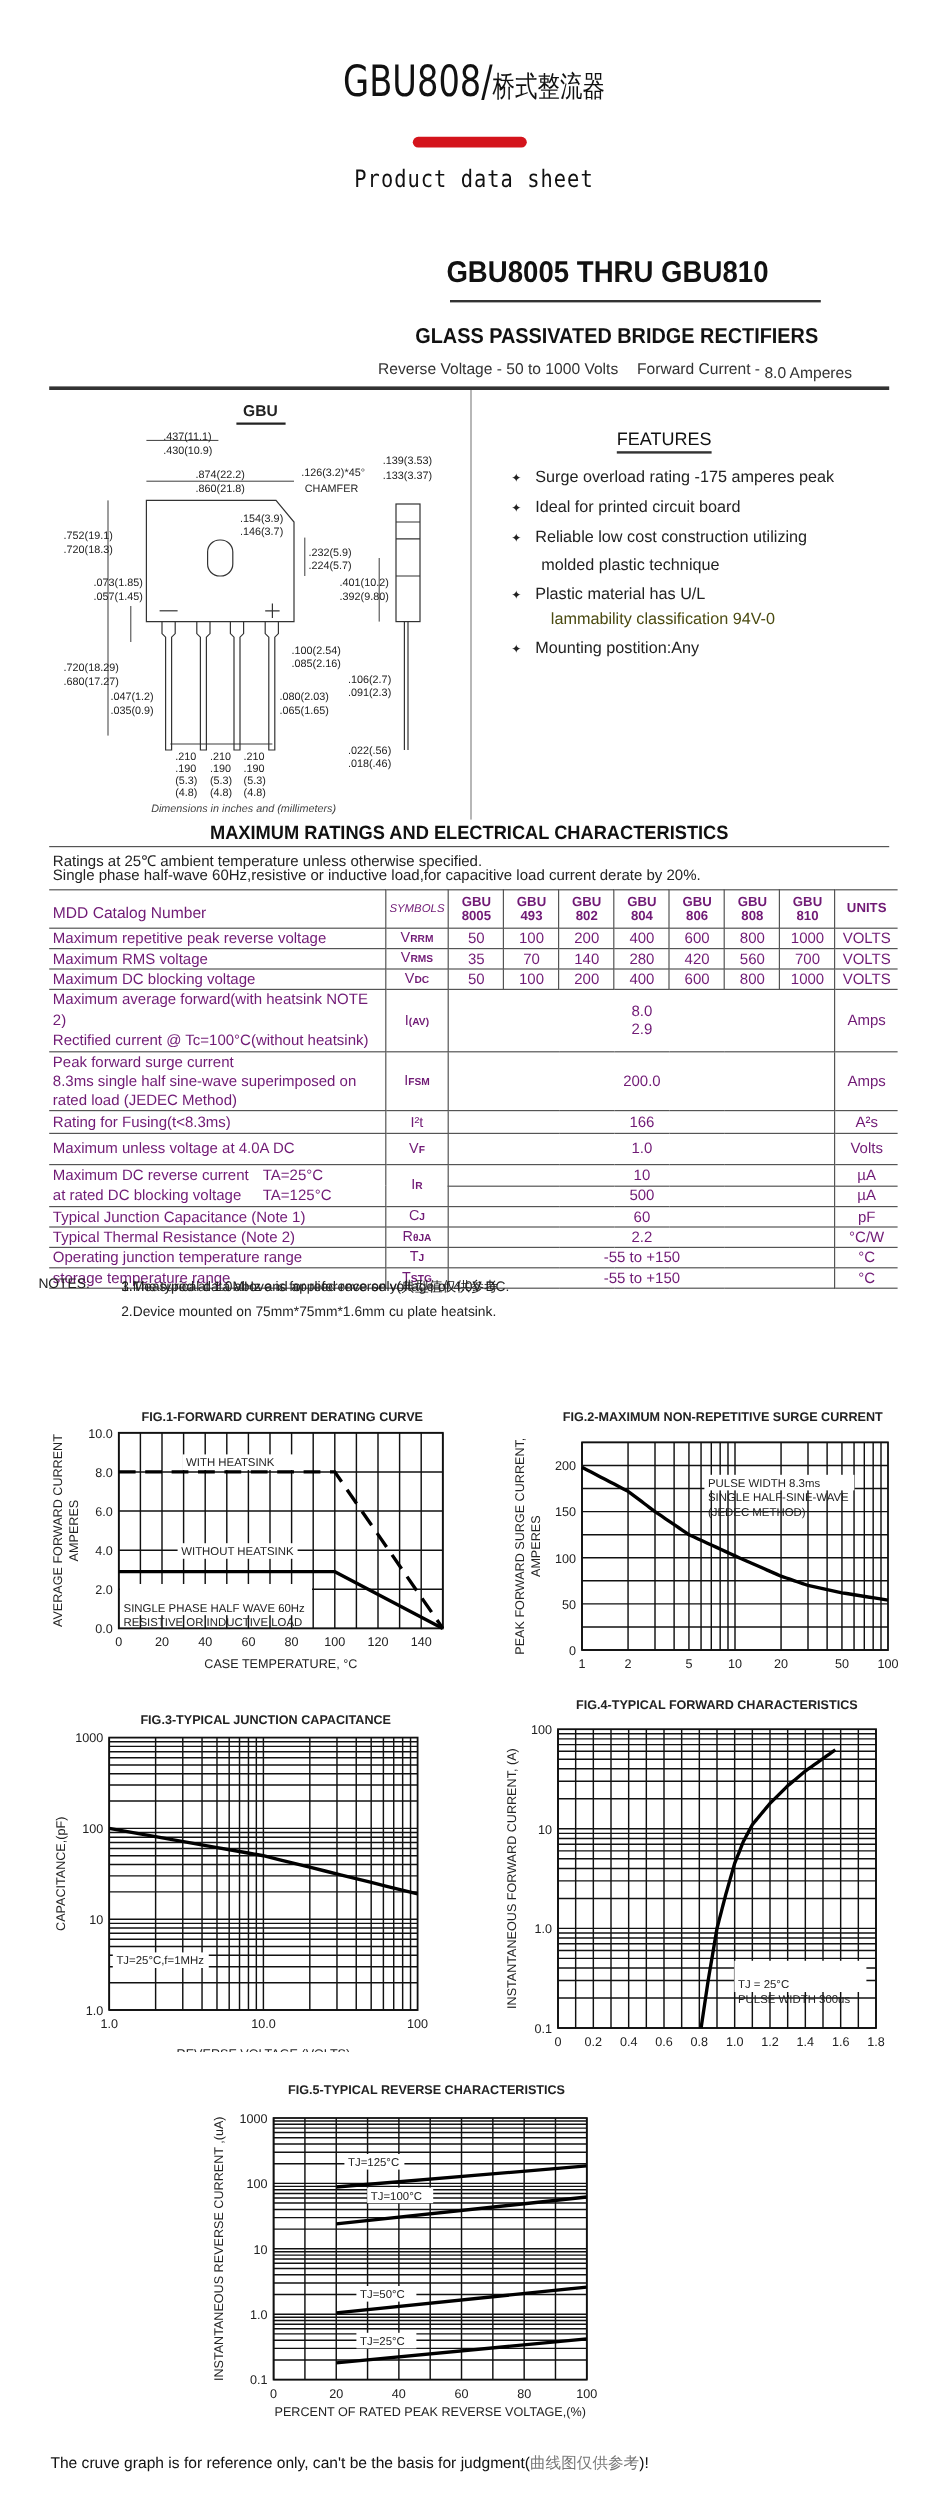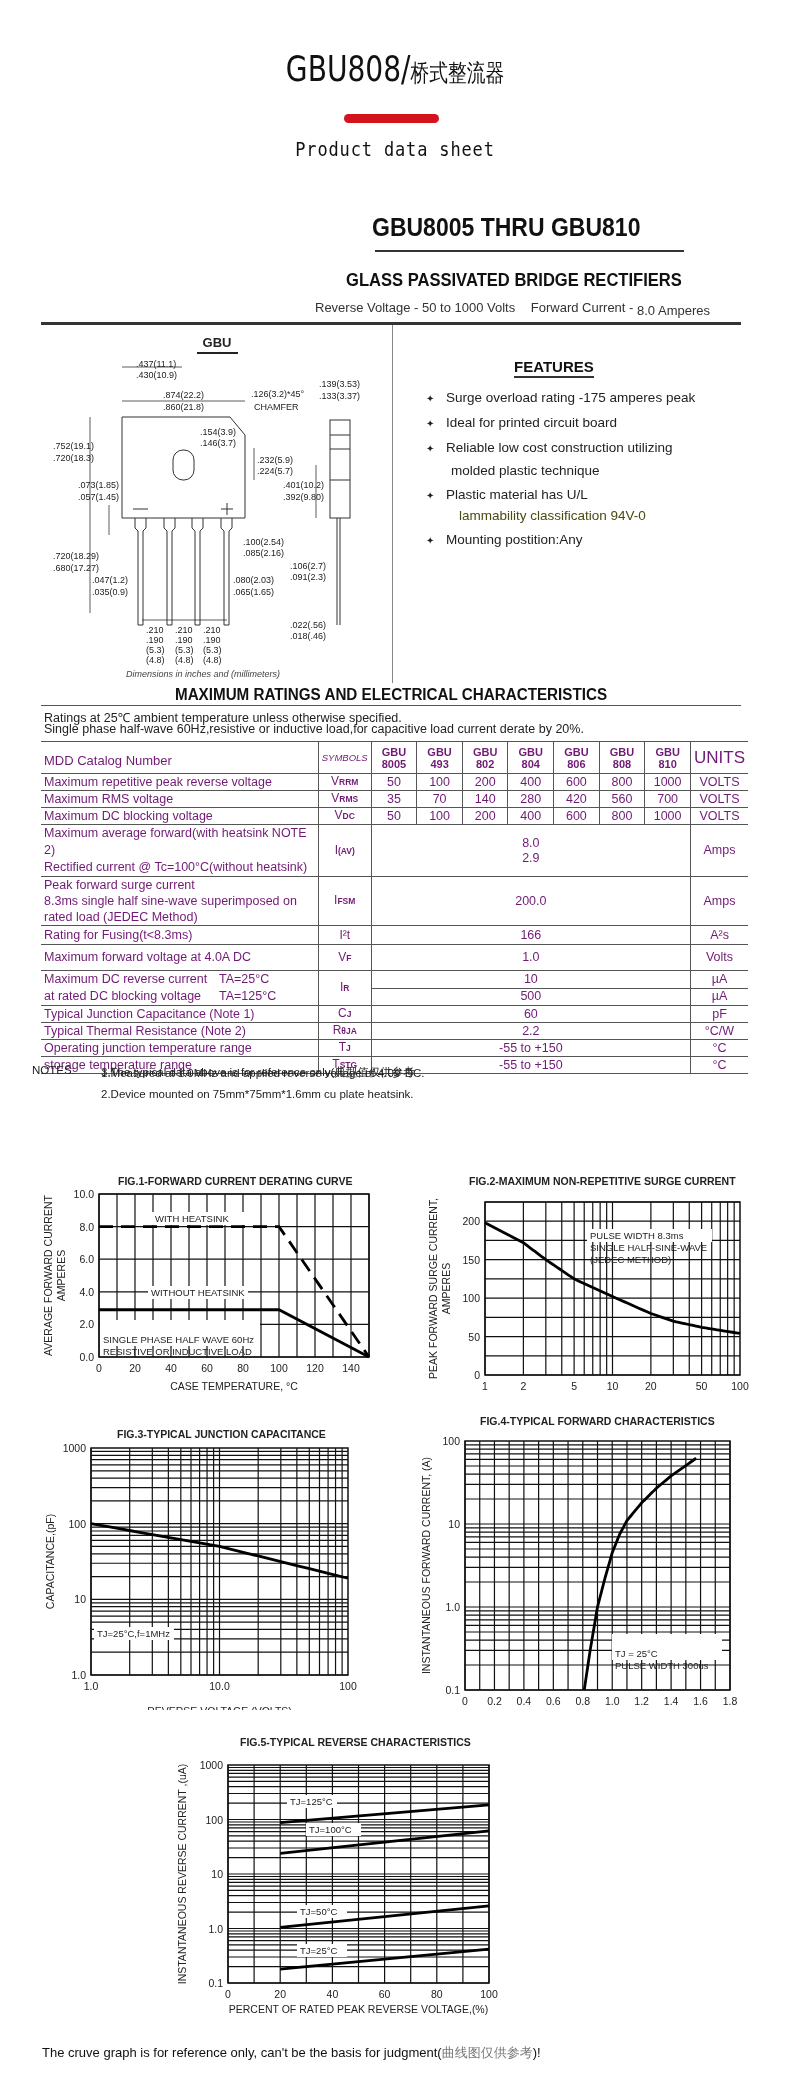--- a/index.html
+++ b/index.html
@@ -12,38 +12,38 @@
   #model-range{left:372px;top:213px;font-size:25px;font-weight:bold;transform:scaleX(0.92);transform-origin:left;}
   #model-range-line{left:375px;top:250px;width:309px;height:2px;background:#333;}
   #product-type{left:346px;top:270px;font-size:18px;font-weight:bold;transform:scaleX(0.92);transform-origin:left;}
   #ratings-line{left:315px;top:300px;font-size:13px;color:#333;}
   #ratings-line .fc{margin-left:12px;}
   #ratings-line .amp{display:inline-block;transform:translateY(3px);}
   #top-rule{left:41px;top:322px;width:700px;height:3px;background:#333;}
   #mid-divider{left:392px;top:325px;width:1px;height:358px;background:#888;}
   
   #pkg-svg{left:40px;top:325px;}
-  #features-title{left:514px;top:358px;font-size:15px;font-weight:bold;border-bottom:2px solid #333;padding-bottom:1px;}
+  #features-title{left:514px;top:358px;font-size:15px;font-weight:normal;border-bottom:2px solid #333;padding-bottom:1px;}
   .feat{position:absolute;left:426px;font-size:13.5px;color:#222;}
   .feat .bullet{display:inline-block;width:20px;font-size:10px;}
   .feat.olive{color:#4a4a10;}
   
   #mr-title{left:41px;top:686px;width:700px;text-align:center;font-size:16px;font-weight:bold;transform:scaleX(0.95);}
   #mr-rule{left:41px;top:705px;width:700px;height:1px;background:#555;}
   .cond{position:absolute;left:44px;font-size:12.5px;color:#222;}
   #spec-table{position:absolute;left:41px;top:741px;width:707px;border-collapse:collapse;font-size:12.5px;color:#701a75;}
   #spec-table td{border:1px solid #555;padding:0 3px;vertical-align:middle;line-height:15px;}
   #spec-table td.lbl{border-left:none;width:280px;}
   #spec-table td.sym{width:50px;text-align:center;font-size:12px;}
   #spec-table td.v{width:46px;text-align:center;}
   #spec-table td.u{border-right:none;text-align:center;}
   #spec-table td.span{text-align:center;}
   #spec-table .hdr td{height:32px;}
   #spec-table .hdr .v{font-weight:bold;font-size:11px;line-height:12px;}
-  #spec-table .hdr .u{font-weight:normal;font-size:17px;}
+  #spec-table .hdr .u{font-weight:bold;font-size:11px;}
   #spec-table .hdr .sym{font-style:italic;font-size:9.5px;}
   #spec-table .hdr .lbl{font-size:13px;padding-top:6px;}
   .sub{font-size:8.5px;font-weight:bold;margin-top:28px;}
   .notes{position:absolute;font-size:11.5px;color:#222;}
   .fig-title{position:absolute;font-size:10.5px;color:#222;font-weight:bold;}
   .axis-label{font-family:"Liberation Sans",sans-serif;font-size:10.5px;fill:#222;}
   .tick{font-family:"Liberation Sans",sans-serif;font-size:10.5px;fill:#222;}
   .annot{font-family:"Liberation Sans",sans-serif;font-size:9.5px;fill:#222;}
   #footer-note{left:42px;top:2044px;font-size:13px;color:#111;}
   #footer-note .cn{color:#777;}
@@ -222,21 +222,21 @@
     <td class="span" colspan="7">200.0</td>
     <td class="u">Amps</td>
   </tr>
   <tr style="height:19px">
     <td class="lbl">Rating for Fusing(t&lt;8.3ms)</td>
     <td class="sym">I²t</td>
     <td class="span" colspan="7">166</td>
     <td class="u">A²s</td>
   </tr>
   <tr style="height:26px">
-    <td class="lbl">Maximum  forward voltage at 4.0A DC</td>
+    <td class="lbl">Maximum  unless voltage at 4.0A DC</td>
     <td class="sym"><span>V</span><span class="sub">F</span></td>
     <td class="span" colspan="7">1.0</td>
     <td class="u">Volts</td>
   </tr>
   <tr>
     <td class="lbl" rowspan="2" style="line-height:17px"><span style="display:inline-block;width:175px">Maximum DC reverse current</span><span>TA=25°C</span><br><span style="display:inline-block;width:175px">at rated DC blocking voltage</span><span>TA=125°C</span></td>
     <td class="sym" rowspan="2"><span>I</span><span class="sub">R</span></td>
     <td class="span" colspan="7">10</td>
     <td class="u">µA</td>
   </tr>

